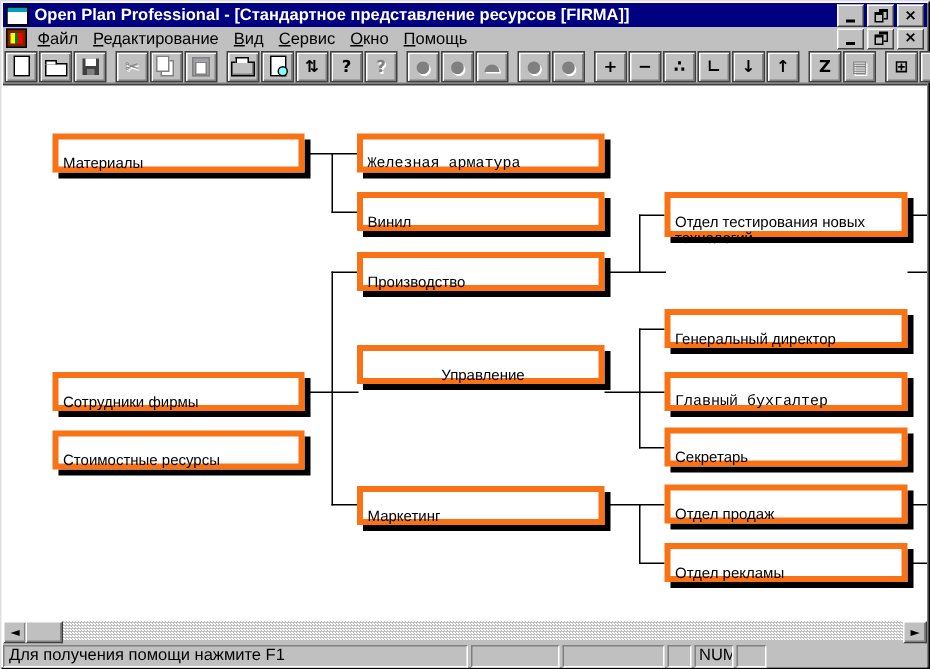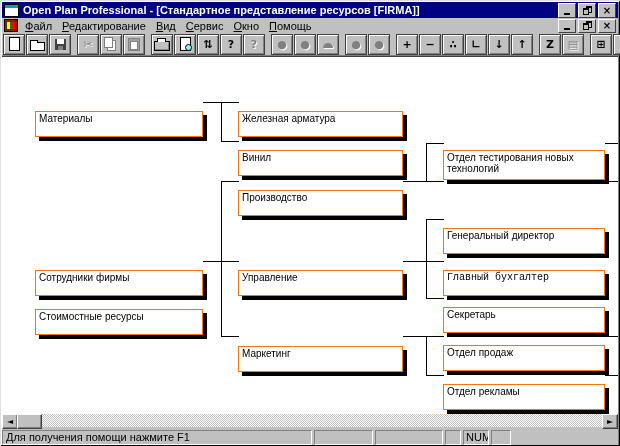--- a/index.html
+++ b/index.html
@@ -62,22 +62,22 @@
   .ci-print::before{content:"";position:absolute;top:-4px;left:2px;width:7px;height:3px;
     background:#fff;border:1px solid #000;border-bottom:none;}
   .ci-preview{position:relative;width:9px;height:12px;background:#fff;border:1px solid #000;}
   .ci-preview::after{content:"";position:absolute;right:-2px;bottom:-1px;width:5px;height:5px;
     border:1px solid #000;border-radius:50%;background:#80ffff;}
   .ci-arch{width:10px;height:5px;border-radius:9px 9px 0 0;background:#808080;
     box-shadow:1px 1px 0 #fff;margin-top:3px;}
   
   .canvas{position:absolute;left:2px;top:56px;width:616px;height:358px;background:#fff;
     overflow:hidden;border-top:1px solid #404040;}
-  .node{position:absolute;background:#fff;border:1px solid #f97316;box-shadow:4px 4px 0 0 #000;
-    font-size:10px;line-height:12px;color:#000;padding:1px 0 0 3px;box-sizing:border-box;z-index:2;margin-top:22px;}
+  .node{position:absolute;background:#fff;border:4px solid #f97316;box-shadow:4px 4px 0 0 #000;
+    font-size:10px;line-height:12px;color:#000;padding:11px 0 0 3px;box-sizing:border-box;z-index:2;}
   .node.two-line{line-height:11px;}
   .seg{position:absolute;background:#000;z-index:1;}
   
   .hscroll{position:absolute;left:2px;right:2px;top:414px;height:13px;
     background:repeating-conic-gradient(#fff 0 25%,#c0c0c0 0 50%) 0 0/2px 2px;}
   .sc-btn{position:absolute;top:0;width:14px;height:13px;background:#c0c0c0;
     border:1px solid;border-color:#fff #404040 #404040 #fff;box-shadow:inset -1px -1px 0 #808080;
     display:flex;align-items:center;justify-content:center;
     font:8px "DejaVu Sans",sans-serif;color:#000;}
   .sc-left{left:0;}
@@ -267,24 +267,24 @@
       <div class="seg" style="left: 424px; top: 279px; width: 1px; height: 40px;"></div>
       <div class="seg" style="left: 424px; top: 279px; width: 18px; height: 1px;"></div>
       <div class="seg" style="left: 424px; top: 318px; width: 18px; height: 1px;"></div>
       <div class="seg" style="left: 603px; top: 86px; width: 13px; height: 1px;"></div>
       <div class="seg" style="left: 603px; top: 124px; width: 13px; height: 1px;"></div>
       <div class="seg" style="left: 603px; top: 279px; width: 13px; height: 1px;"></div>
       <div class="seg" style="left: 603px; top: 318px; width: 13px; height: 1px;"></div>
       <div class="node" style="left: 33px; top: 32px; width: 168px; height: 26px;"><span>Материалы</span></div>
       <div class="node" style="left: 33px; top: 191px; width: 168px; height: 26px;"><span>Сотрудники фирмы</span></div>
       <div class="node" style="left: 33px; top: 230px; width: 168px; height: 26px;"><span>Стоимостные ресурсы</span></div>
-      <div class="node" style="left: 236px; top: 32px; width: 165px; height: 26px;"><span>Железная арматура</span></div>
+      <div class="node" style="left: 236px; top: 32px; width: 165px; height: 26px; font-family: Liberation Mono, monospace;"><span>Железная арматура</span></div>
       <div class="node" style="left: 236px; top: 71px; width: 165px; height: 26px;"><span>Винил</span></div>
       <div class="node" style="left: 236px; top: 111px; width: 165px; height: 26px;"><span>Производство</span></div>
-      <div class="node" style="left: 236px; top: 191px; width: 165px; height: 26px;"><span>Управление</span></div>
+      <div class="node" style="left: 236px; top: 173px; width: 165px; height: 26px; text-align: center;"><span>Управление</span></div>
       <div class="node" style="left: 236px; top: 267px; width: 165px; height: 26px;"><span>Маркетинг</span></div>
       <div class="node two-line" style="left: 441px; top: 71px; width: 162px; height: 30px;"><span>Отдел тестирования новых технологий</span></div>
       <div class="node" style="left: 441px; top: 149px; width: 162px; height: 26px;"><span>Генеральный директор</span></div>
       <div class="node" style="left: 441px; top: 191px; width: 162px; height: 26px; font-family: Liberation Mono, monospace;"><span>Главный бухгалтер</span></div>
       <div class="node" style="left: 441px; top: 228px; width: 162px; height: 26px;"><span>Секретарь</span></div>
       <div class="node" style="left: 441px; top: 305px; width: 162px; height: 26px;"><span>Отдел рекламы</span></div>
       <div class="node" style="left: 441px; top: 266px; width: 162px; height: 26px;"><span>Отдел продаж</span></div>
     </div>
 
   <div class="hscroll">

